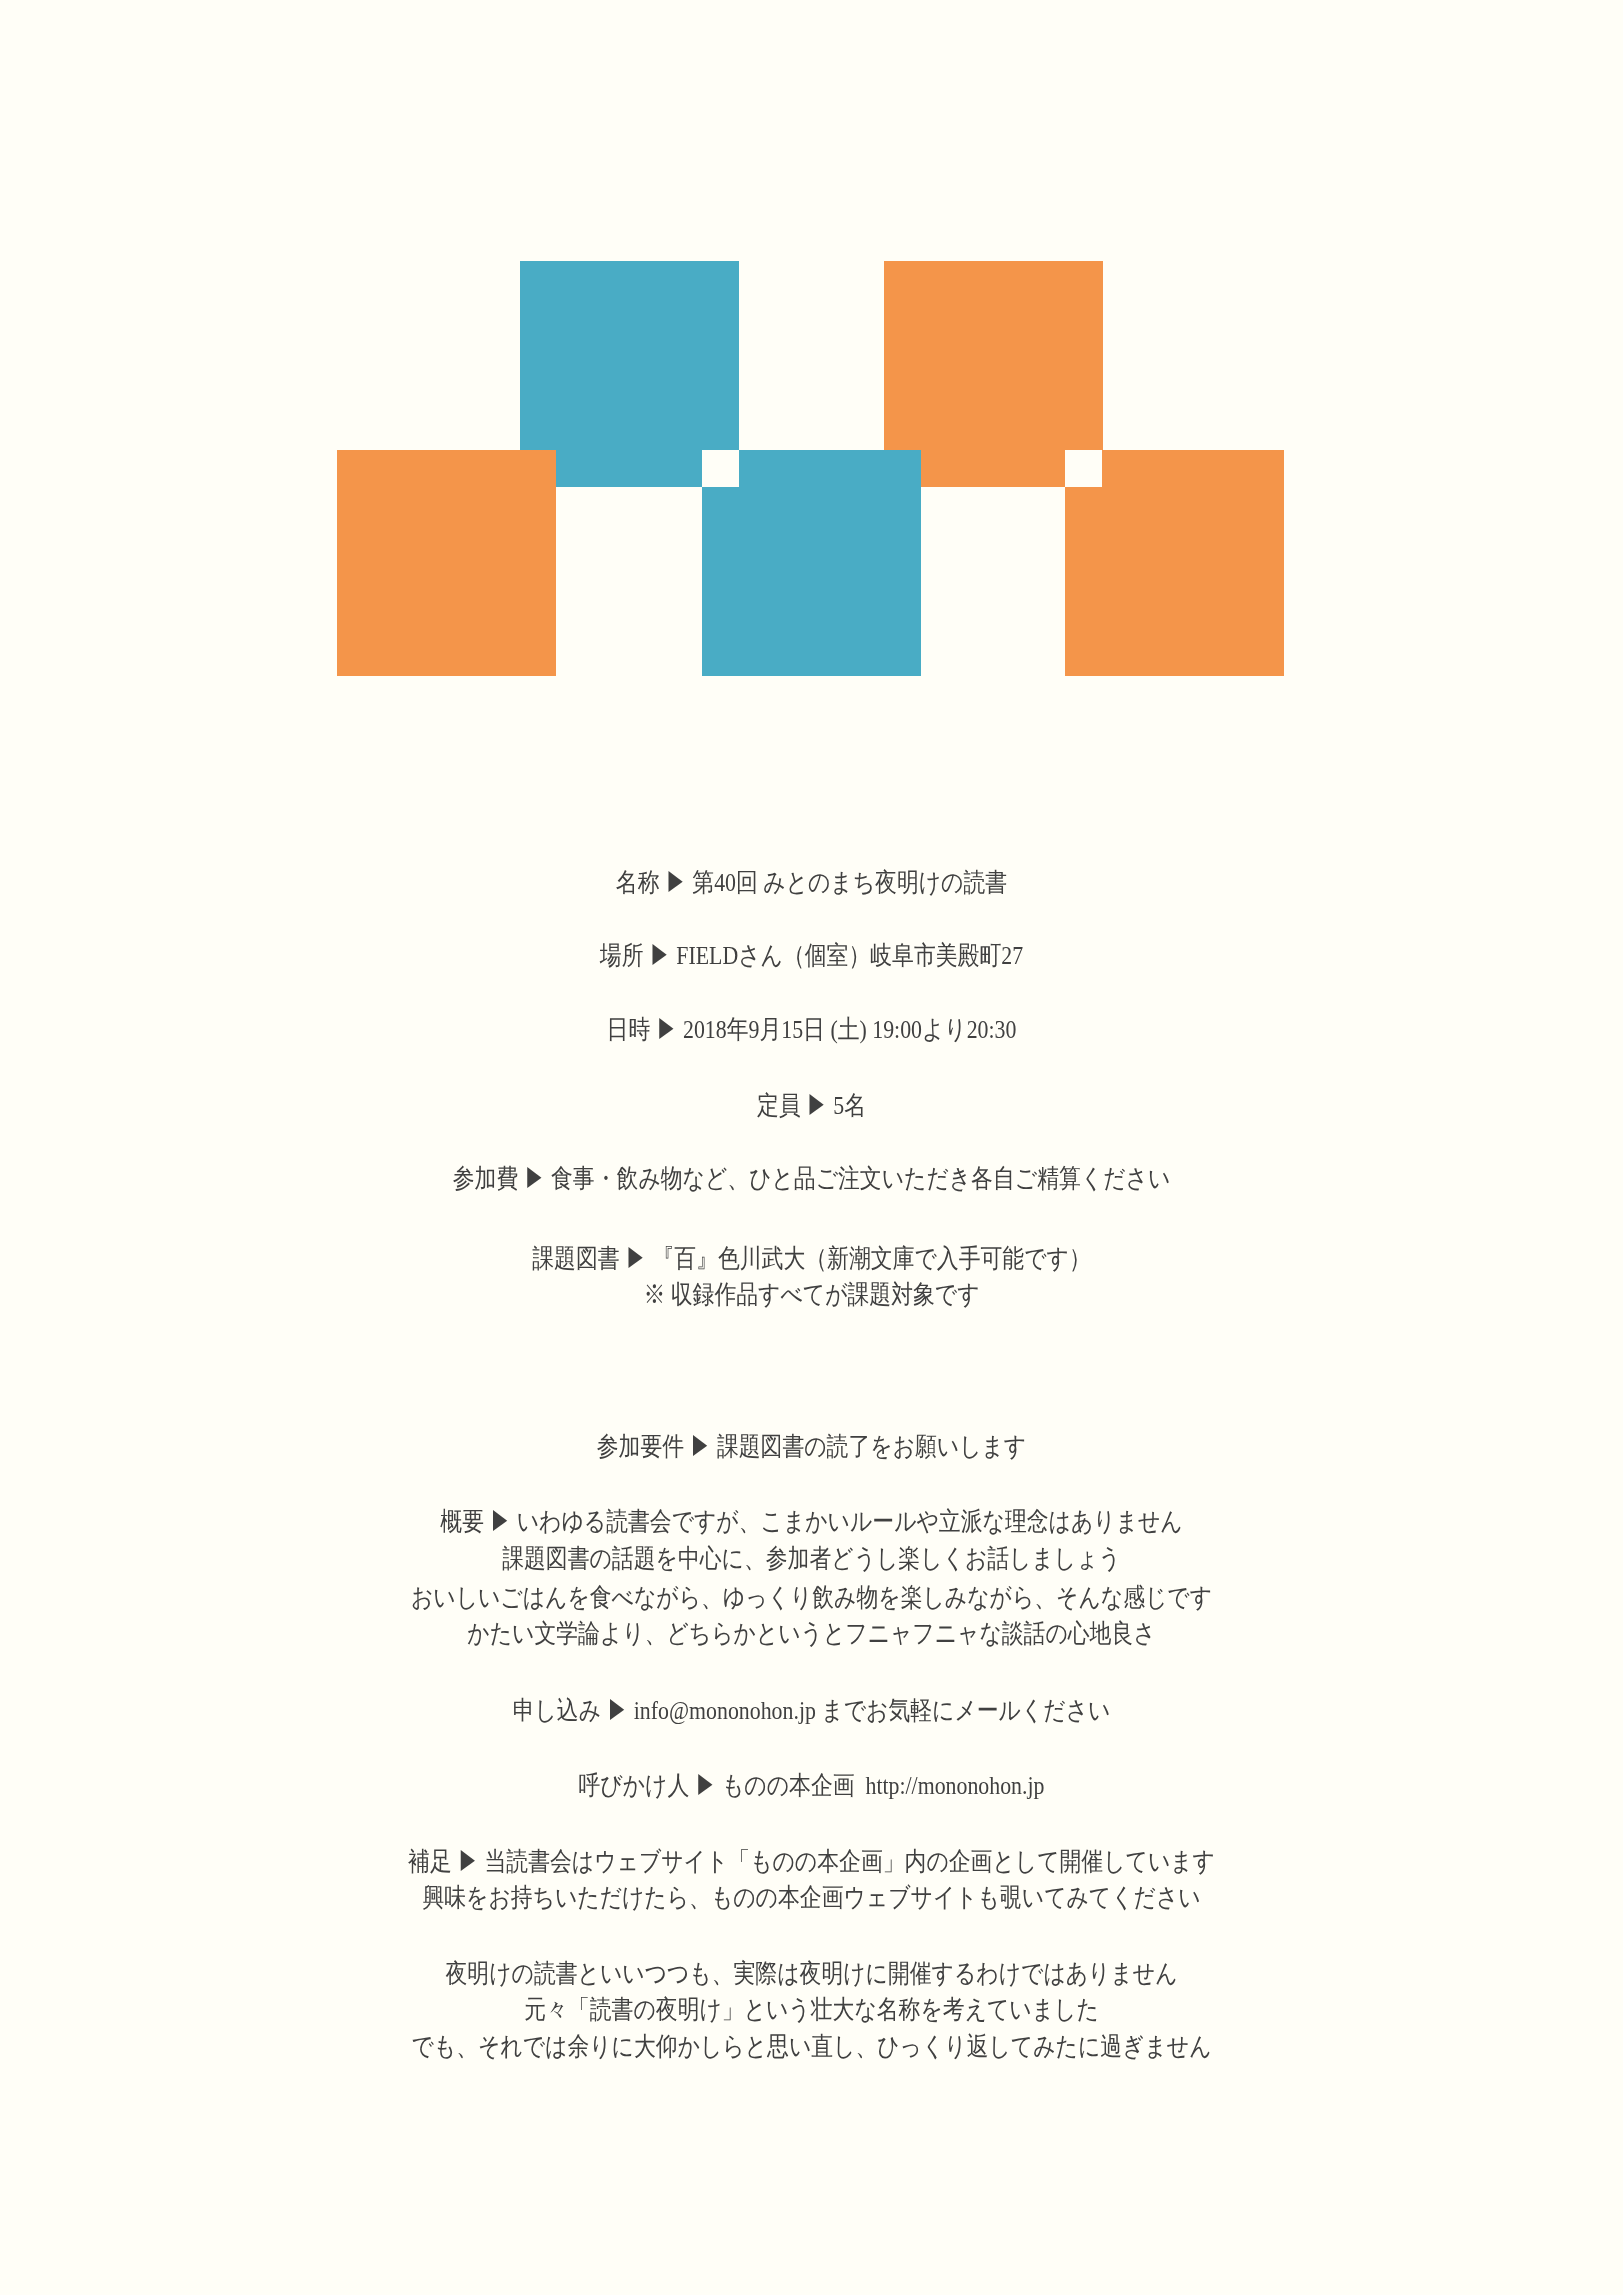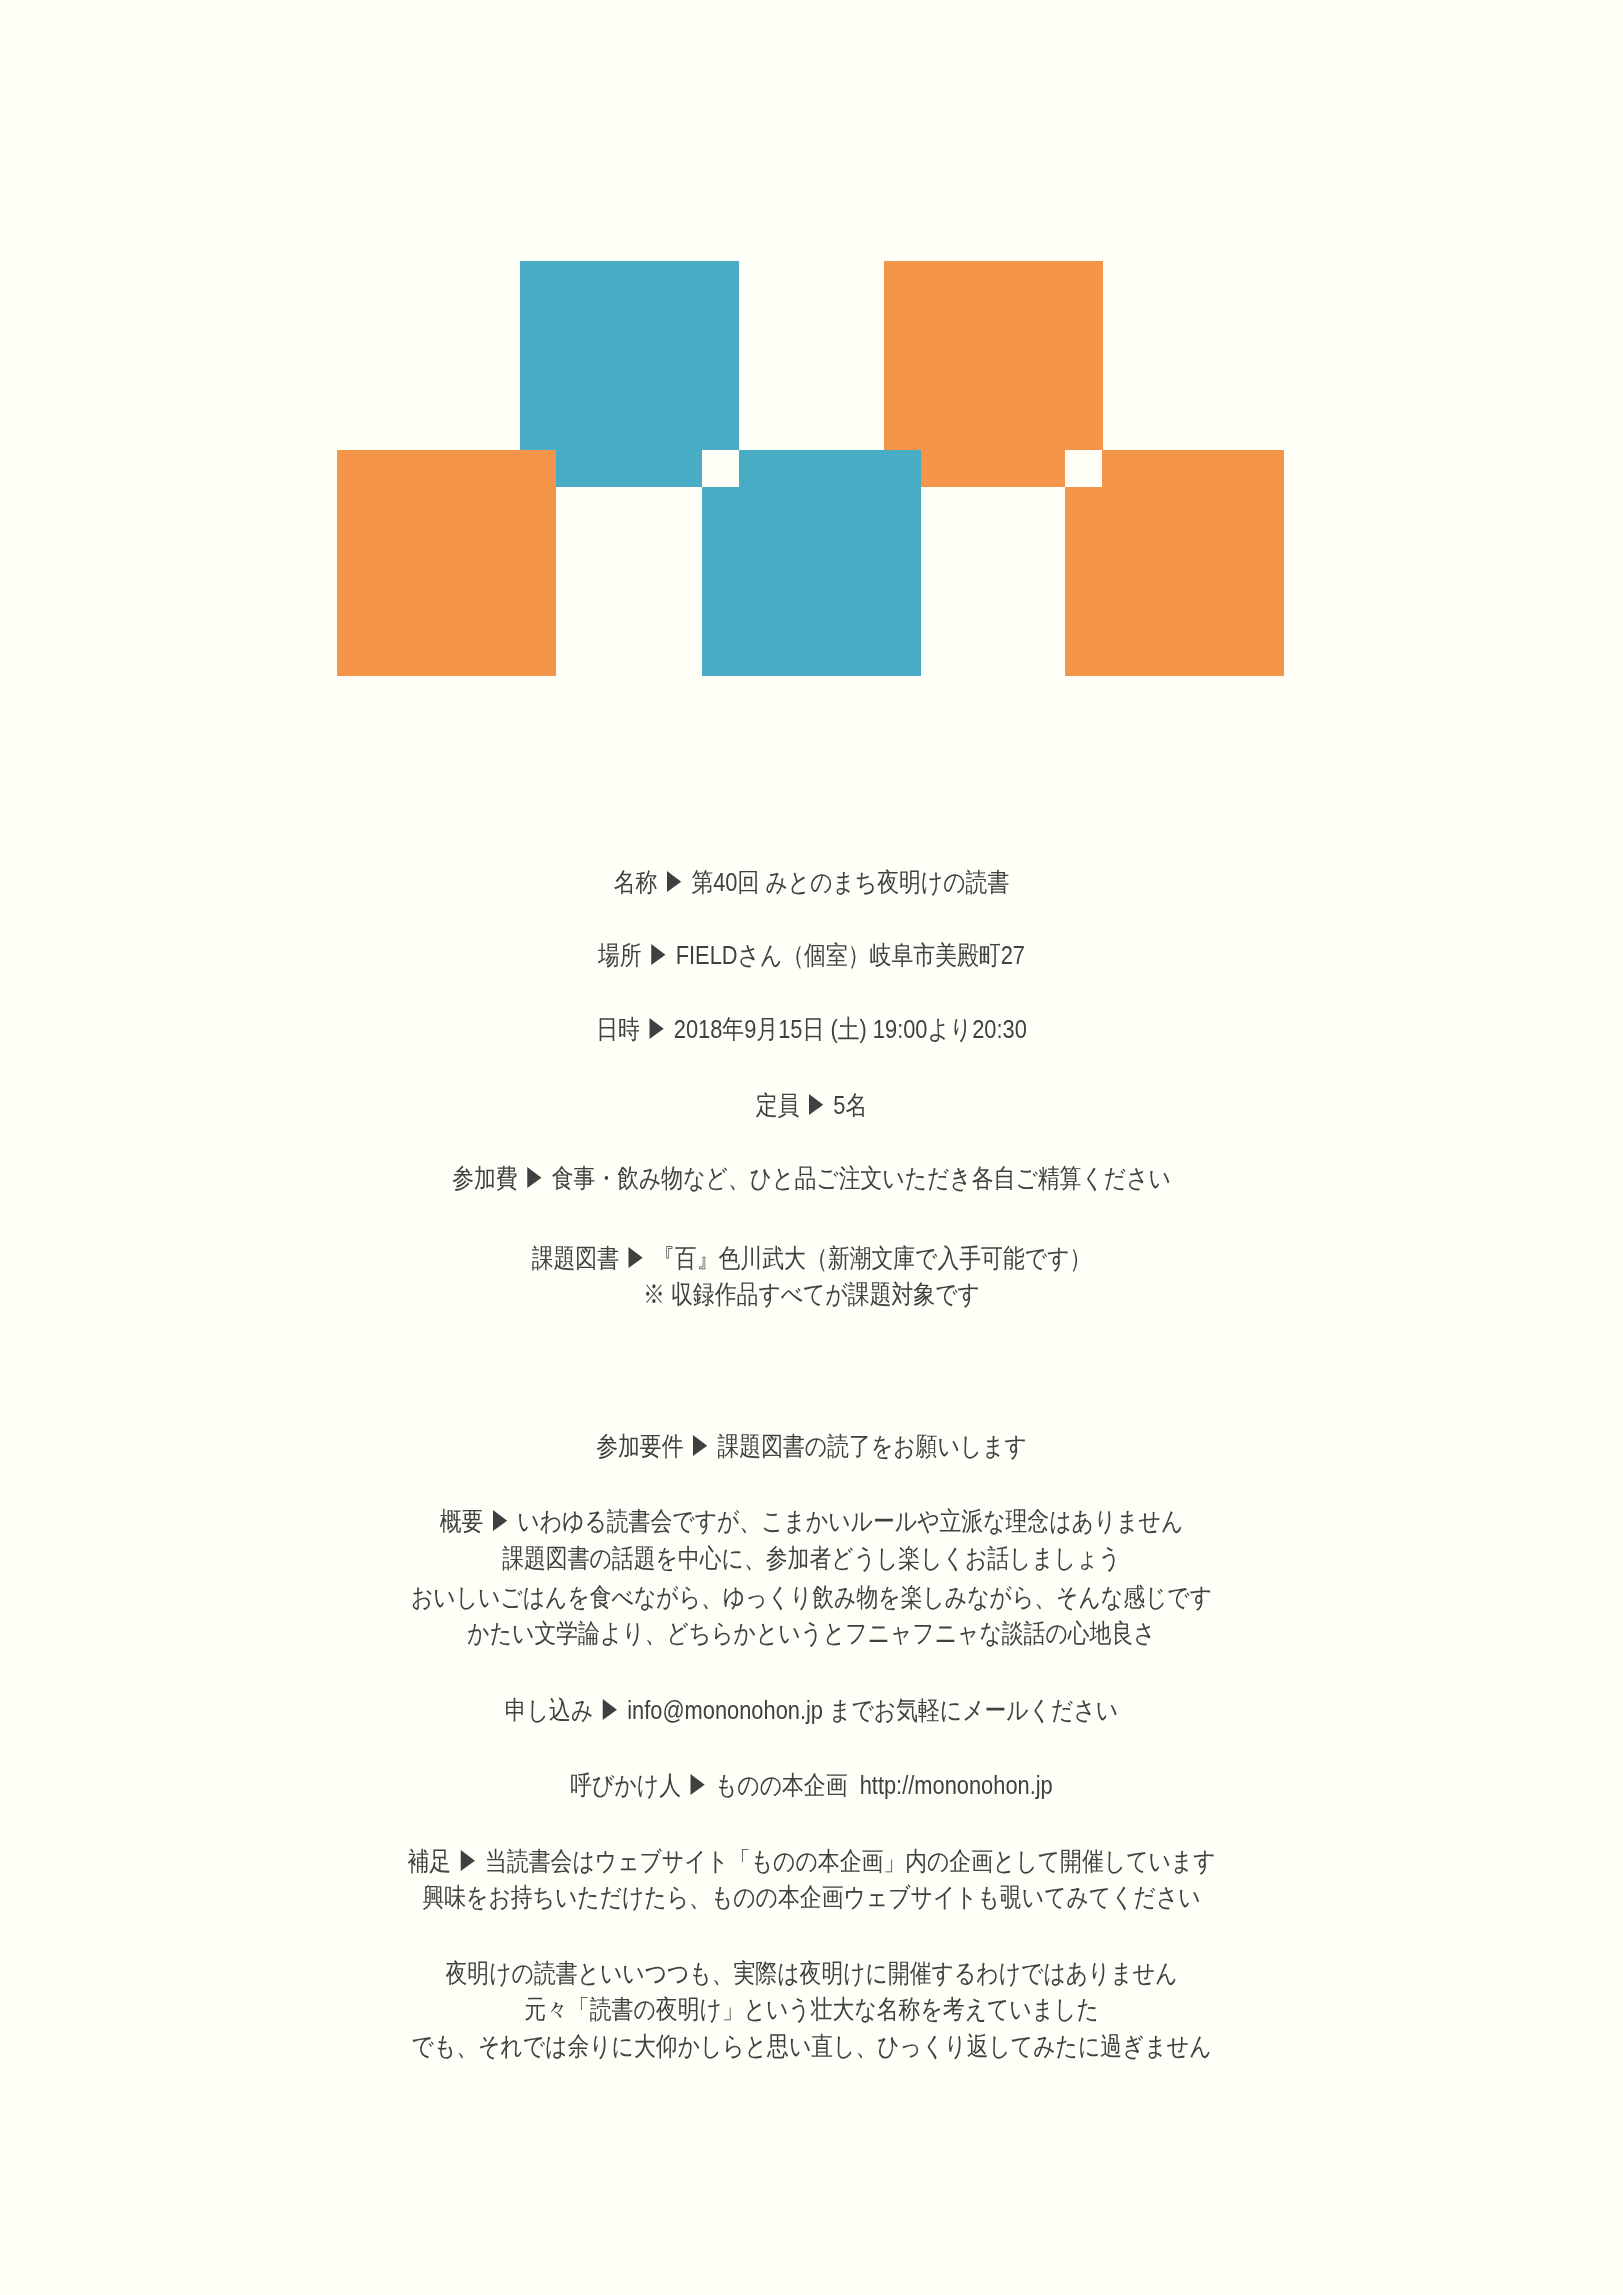--- a/index.html
+++ b/index.html
@@ -9,21 +9,21 @@
     --ink: #404040;
   }
   * { margin: 0; padding: 0; box-sizing: border-box; }
   html, body { background: var(--bg); }
   .page {
     position: relative;
     width: 1623px;
     height: 2295px;
     background: var(--bg);
     overflow: hidden;
-    font-family: Liberation Sans, sans-serif;
+    font-family: Liberation Serif, serif;
   }
   .sq { position: absolute; }
   .sq.teal   { background: var(--teal); }
   .sq.orange { background: var(--orange); }
   .sq.notch  { background: var(--bg); }
 
   
   .sq-teal-top      { left: 520px;  top: 261px; width: 219px; height: 226px; }
   .sq-orange-top    { left: 884px; top: 261px; width: 219px; height: 226px; }
   .sq-orange-left   { left: 337px;  top: 450px; width: 219px; height: 226px; }

